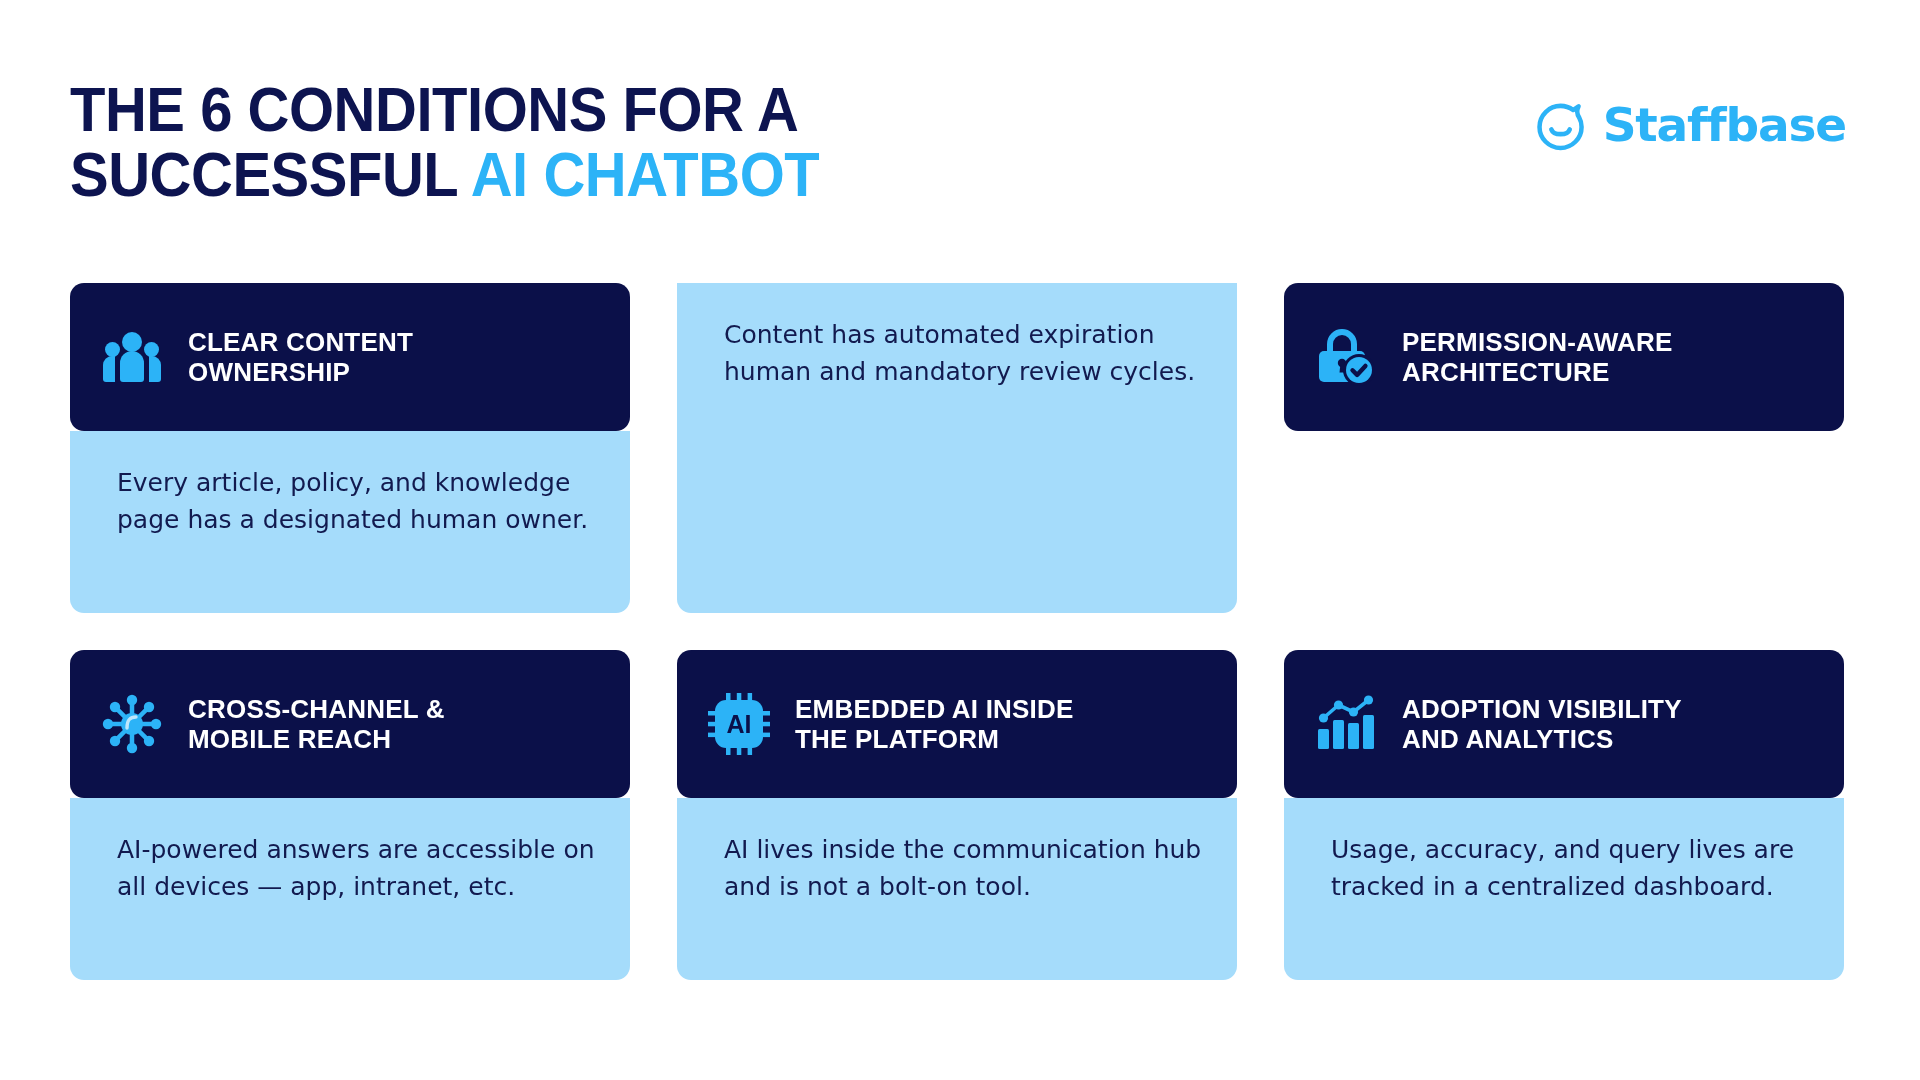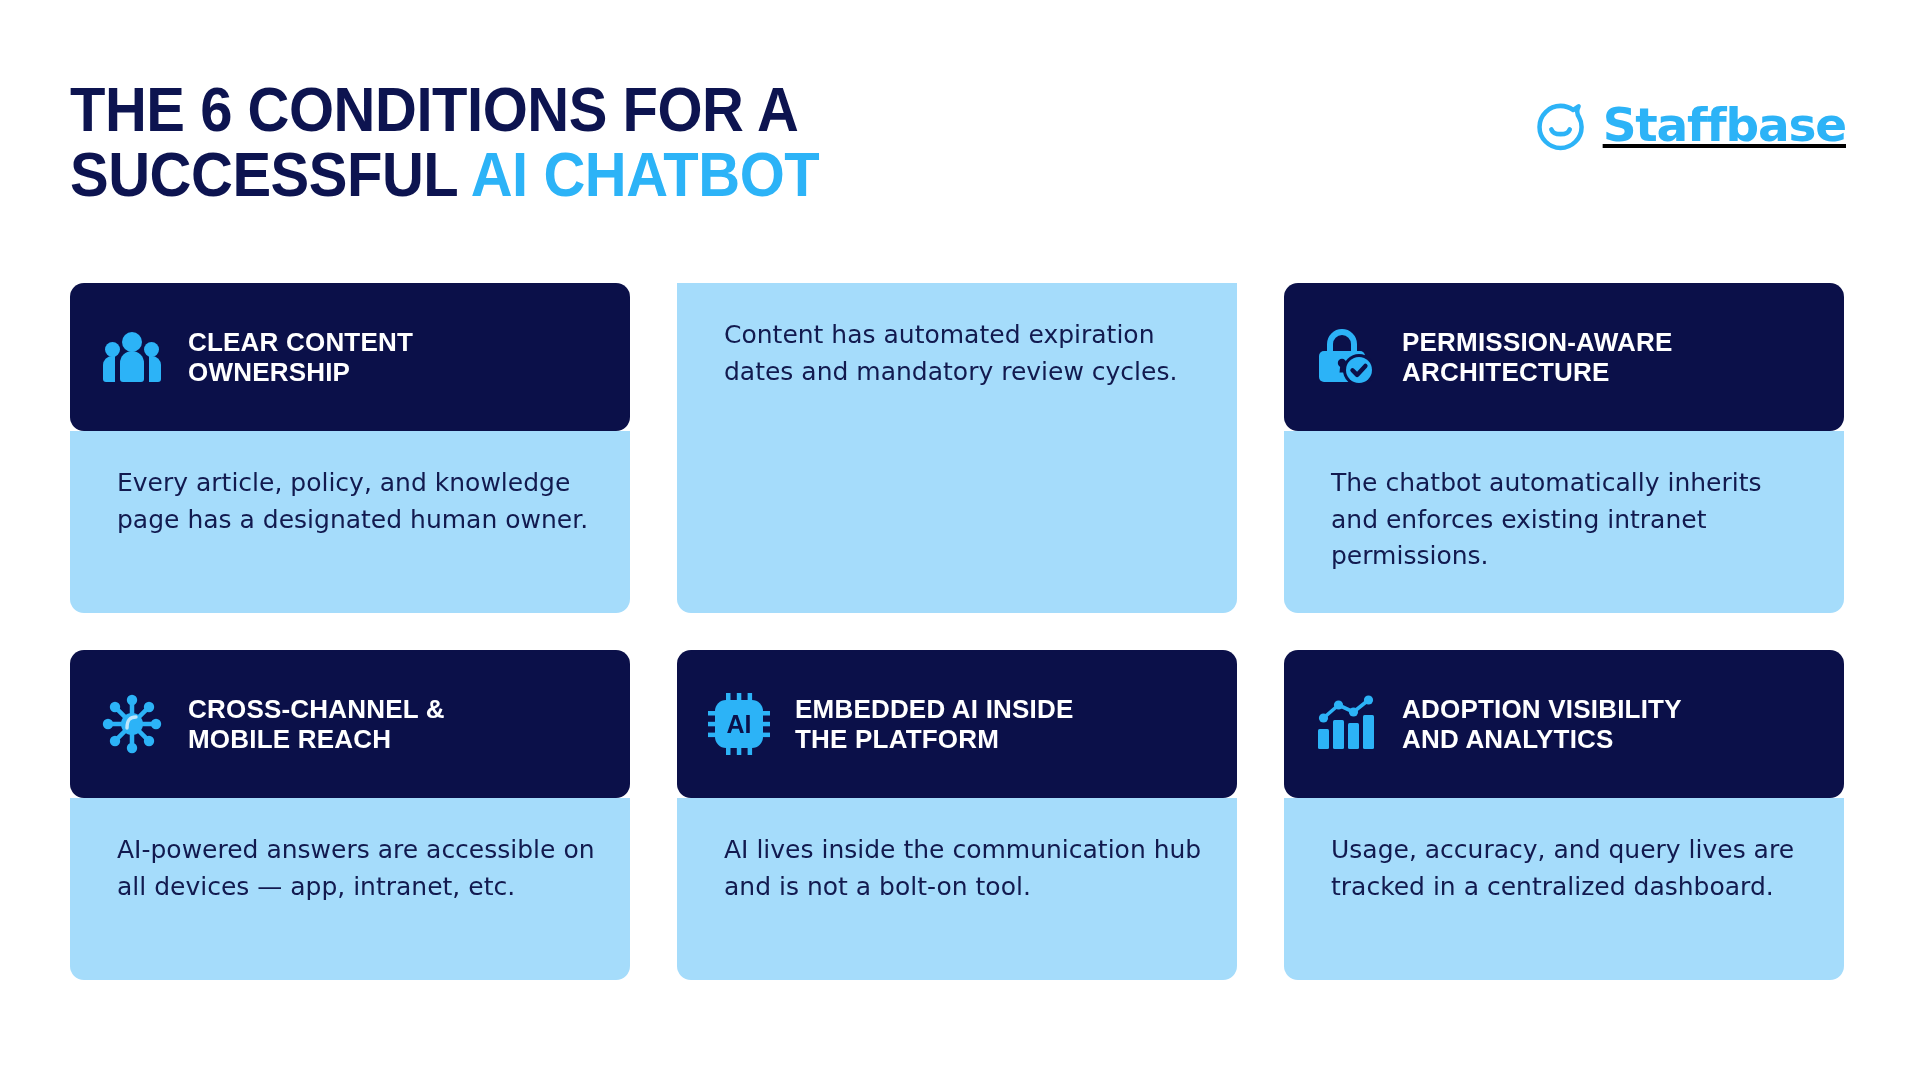--- a/index.html
+++ b/index.html
@@ -40,21 +40,20 @@
   }
   .title .accent { color:#2cb3f7; }
 
   
   .logo {
     display:flex;
     align-items:center;
     gap:14px;
     margin-top:18px;
     margin-right:4px;
-    text-decoration:underline;
   }
   .logo-mark { width:58px; height:58px; display:block; }
   .logo-text {
     font-family:"DejaVu Sans","Liberation Sans", sans-serif;
     font-size:47px;
     font-weight:bold;
     color:#2cb3f7;
     letter-spacing:-1.2px;
     line-height:1;
   }
@@ -139,40 +138,37 @@
         <div class="card-title">CLEAR CONTENT
 OWNERSHIP</div>
       </div>
       <div class="card-body">
         <p class="card-text">Every article, policy, and knowledge page has a designated human owner.</p>
       </div>
     </div>
 
     <div class="card">
       <div class="card-body">
-        <p class="card-text">Content has automated expiration dates and mandatory review cycles.</p>
+        <p class="card-text">Content has automated expiration human and mandatory review cycles.</p>
       </div>
     </div>
 
     <div class="card">
       <div class="card-head">
         <svg class="card-icon" viewBox="0 0 64 64">
           <path d="M16 26 V19 a12 12 0 0 1 24 0 v7" fill="none" stroke="#2cb3f7" stroke-width="6"></path>
           <rect x="5" y="26" width="46" height="31" rx="5" fill="#2cb3f7"></rect>
           <circle cx="28" cy="38" r="4.2" fill="#0b1049"></circle>
           <path d="M26.4 39.5 h3.2 l0.9 8 h-5 Z" fill="#0b1049"></path>
           <circle cx="45" cy="45" r="16" fill="#0b1049"></circle>
           <circle cx="45" cy="45" r="13" fill="#2cb3f7"></circle>
           <path d="M38.5 45.3 l4.6 4.6 l8.3 -9" fill="none" stroke="#0b1049" stroke-width="4.4" stroke-linecap="round" stroke-linejoin="round"></path>
         </svg>
         <div class="card-title">PERMISSION-AWARE
 ARCHITECTURE</div>
-      </div>
-      <div class="card-body">
-        <p class="card-text">The chatbot automatically inherits and enforces existing intranet permissions.</p>
       </div>
     </div>
 
     <div class="card">
       <div class="card-head">
         <svg class="card-icon" viewBox="0 0 64 64">
           <g stroke="#2cb3f7" stroke-width="4.5" stroke-linecap="round">
             <line x1="32" y1="32" x2="32" y2="10"></line>
             <line x1="32" y1="32" x2="32" y2="54"></line>
             <line x1="32" y1="32" x2="10" y2="32"></line>

